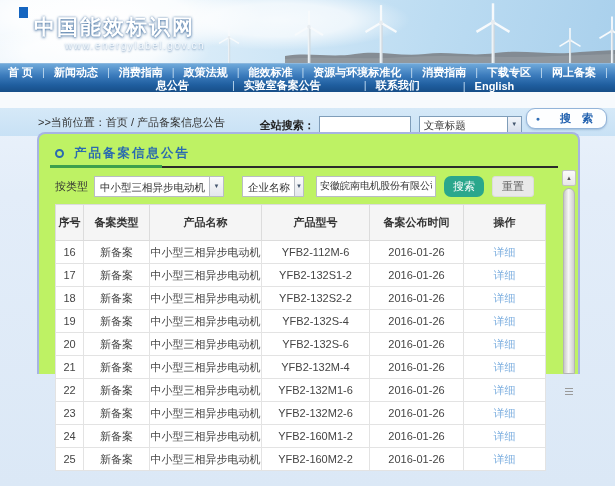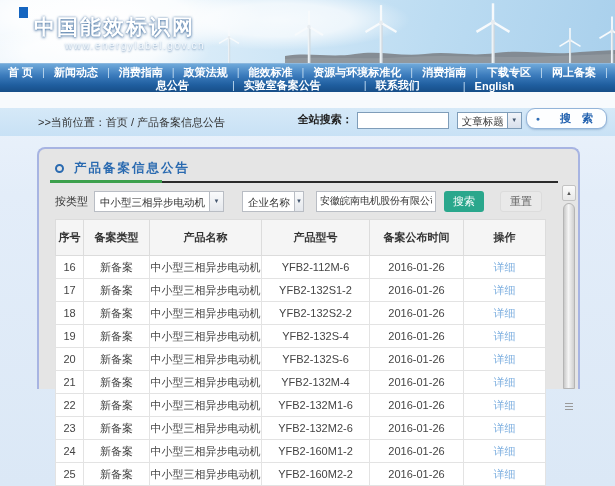--- a/index.html
+++ b/index.html
@@ -27,52 +27,52 @@
   .nav-row { display:flex; align-items:center; height:13px; }
   .nav-row1 { justify-content:space-between; }
   .nav-row2 { padding-left:148px;gap:34px; }
   .nav-item { font-size:11px; font-weight:bold; color:#ffffff; white-space:nowrap; cursor:pointer; }
   .nav-row1 .nav-item + .nav-item::before,
   .nav-row2 .nav-item + .nav-item::before { content:"|"; color:#bdd8ef; font-weight:normal; margin:0 9px; }
   
   .topgap { width:615px; height:16px; background:#f7fafd; }
   .crumbbar { width:615px; height:28px; background:linear-gradient(to bottom,#d6e9f8,#c8e1f5); display:flex; align-items:center; }
   .crumb { margin-left:38px; font-size:11px; color:#333; }
-  .sitesearch { margin-left:auto; display:flex; align-items:flex-start; margin-right:8px; }
+  .sitesearch { margin-left:auto; display:flex; align-items:flex-end; margin-right:8px; }
   .ss-label { font-size:11px; font-weight:bold; color:#222; margin-right:4px; }
   .ss-input { width:92px; height:17px; background:#fff; border:1px solid #7f9db9; font-size:11px; padding:0 3px; color:#333; }
-  .ss-select { display:flex; align-items:stretch; height:17px; background:#fff; border:1px solid #7f9db9; margin-left:8px; cursor:pointer; }
+  .ss-select { display:flex; align-items:stretch; height:17px; background:#fff; border:1px solid #7f9db9; margin-left:8px; cursor:pointer;gap:38px; }
   .ss-select .sel-text { font-size:10.5px; color:#333; padding:2px 3px 0 4px; white-space:nowrap; }
   .sel-arrow { width:14px; background:linear-gradient(#f2f5fa,#d8e0ec); border-left:1px solid #7f9db9;
     display:flex; align-items:center; justify-content:center; font-size:6px; color:#44566e; }
   .ss-btn { margin-left:4px; position:relative; top:-4px; display:flex; align-items:center; gap:20px;
     background:#fdfeff; border:1px solid #93b4d9; border-radius:9px; padding:2px 9px; cursor:pointer;
     box-shadow:0 1px 2px rgba(80,120,170,.35); }
   .ss-btn .dot { font-size:7px; color:#2f6db5; line-height:1; }
   .ss-btn .txt { font-size:11px; font-weight:bold; color:#1f5fae; letter-spacing:4px; white-space:nowrap; }
   
-  .panel { position:absolute; left:37px; top:147px; width:543px; height:242px;
-    background:#e5e5e5; border:2px solid #a7b4e2; border-bottom:none; border-radius:8px 8px 0 0; }
+  .panel { position:absolute; left:37px; top:132px; width:543px; height:242px;
+    background:#bef264; border:2px solid #a7b4e2; border-bottom:none; border-radius:8px 8px 0 0; }
   .sec-title-row { position:absolute; left:0; top:10px; height:18px; display:flex; align-items:center; }
   .ring { width:9px; height:9px; border:2.5px solid #2a6ab0; border-radius:50%; margin-left:16px; }
   .sec-title { margin-left:10px; font-size:12.5px; font-weight:bold; color:#2a6ab0; letter-spacing:2px; }
   .sec-rule { position:absolute; left:11px; right:20px; top:31px; height:3px; display:flex; align-items:flex-end; }
   .sec-rule .green { width:112px; height:3px; background:#3ca04c; }
   .sec-rule .dark { flex:1; height:2px; background:#2b2b2b; }
   
   .filter { position:absolute; left:16px; top:41px; height:22px; display:flex; align-items:center; }
   .f-label { font-size:11px; color:#333; margin-right:6px; white-space:nowrap;text-align:center; }
   .f-select { display:flex; align-items:stretch; height:21px; background:#fff; border:1px solid #b9bdc4; cursor:pointer; }
   .f-select .sel-text { font-size:10.5px; color:#333; padding:4px 4px 0 5px; white-space:nowrap; flex:1; }
   .f-select .sel-arrow { border-left:1px solid #b9bdc4; background:linear-gradient(#fafbfc,#e4e7ec); }
   .f-sel-type { width:130px; margin-right:18px; }
   .f-sel-field { width:62px; margin-right:12px; }
   .f-input { width:120px; height:21px; border:1px solid #b9bdc4; background:#fff; font-size:10px; color:#333; padding:0 3px; margin-right:8px; }
   .btn { height:21px; border:none; border-radius:3px; font-size:11px; cursor:pointer; padding:0 9px; }
-  .btn-search { background:#2aa78c; color:#ffffff; margin-right:16px; }
+  .btn-search { background:#2aa78c; color:#ffffff; margin-right:8px;border-radius:7px; }
   .btn-reset { background:#e9e9e9; color:#666; border:1px solid #dcdcdc; }
   
   .rec-table { position:absolute; left:16px; top:70px; width:490px; border-collapse:collapse; table-layout:fixed; }
   .rec-table th { background:#f5f5f5; border:1px solid #dcdcdc; font-size:11px; font-weight:bold; color:#333;
     height:36px; text-align:center; padding:0 2px; line-height:13px; }
   .rec-table td { background:#fff; border:1px solid #e3e3e3; font-size:11px; color:#444; height:23px; text-align:center;
     white-space:nowrap; overflow:hidden; }
   .col-no{width:28px;} .col-type{width:66px;} .col-name{width:112px;} .col-model{width:108px;} .col-date{width:94px;} .col-op{width:82px;}
   .detail-link { color:#7fb0e0; cursor:pointer; }
   

